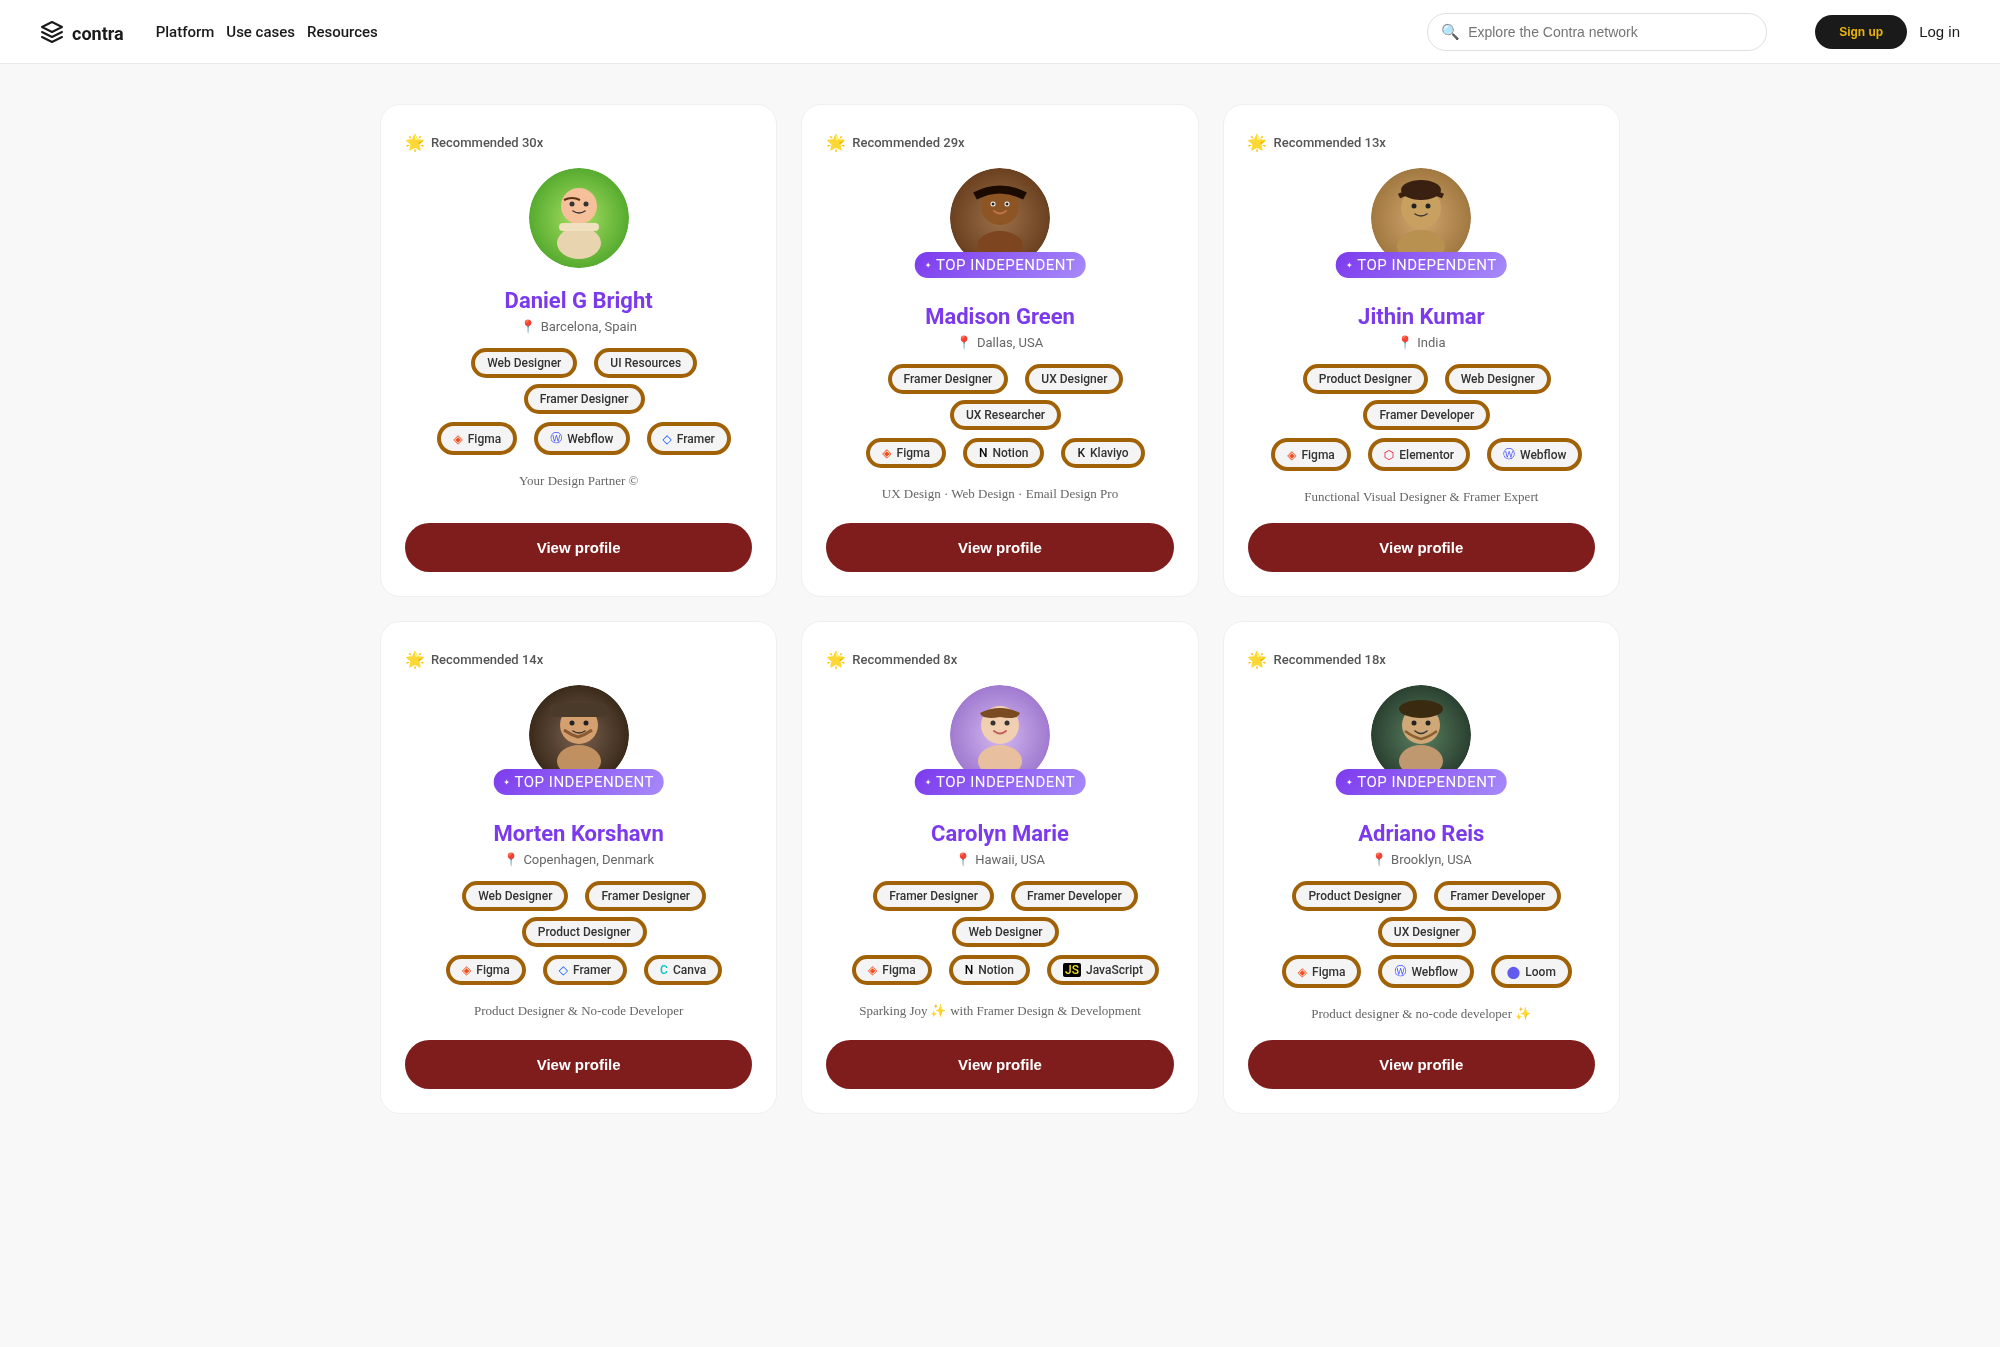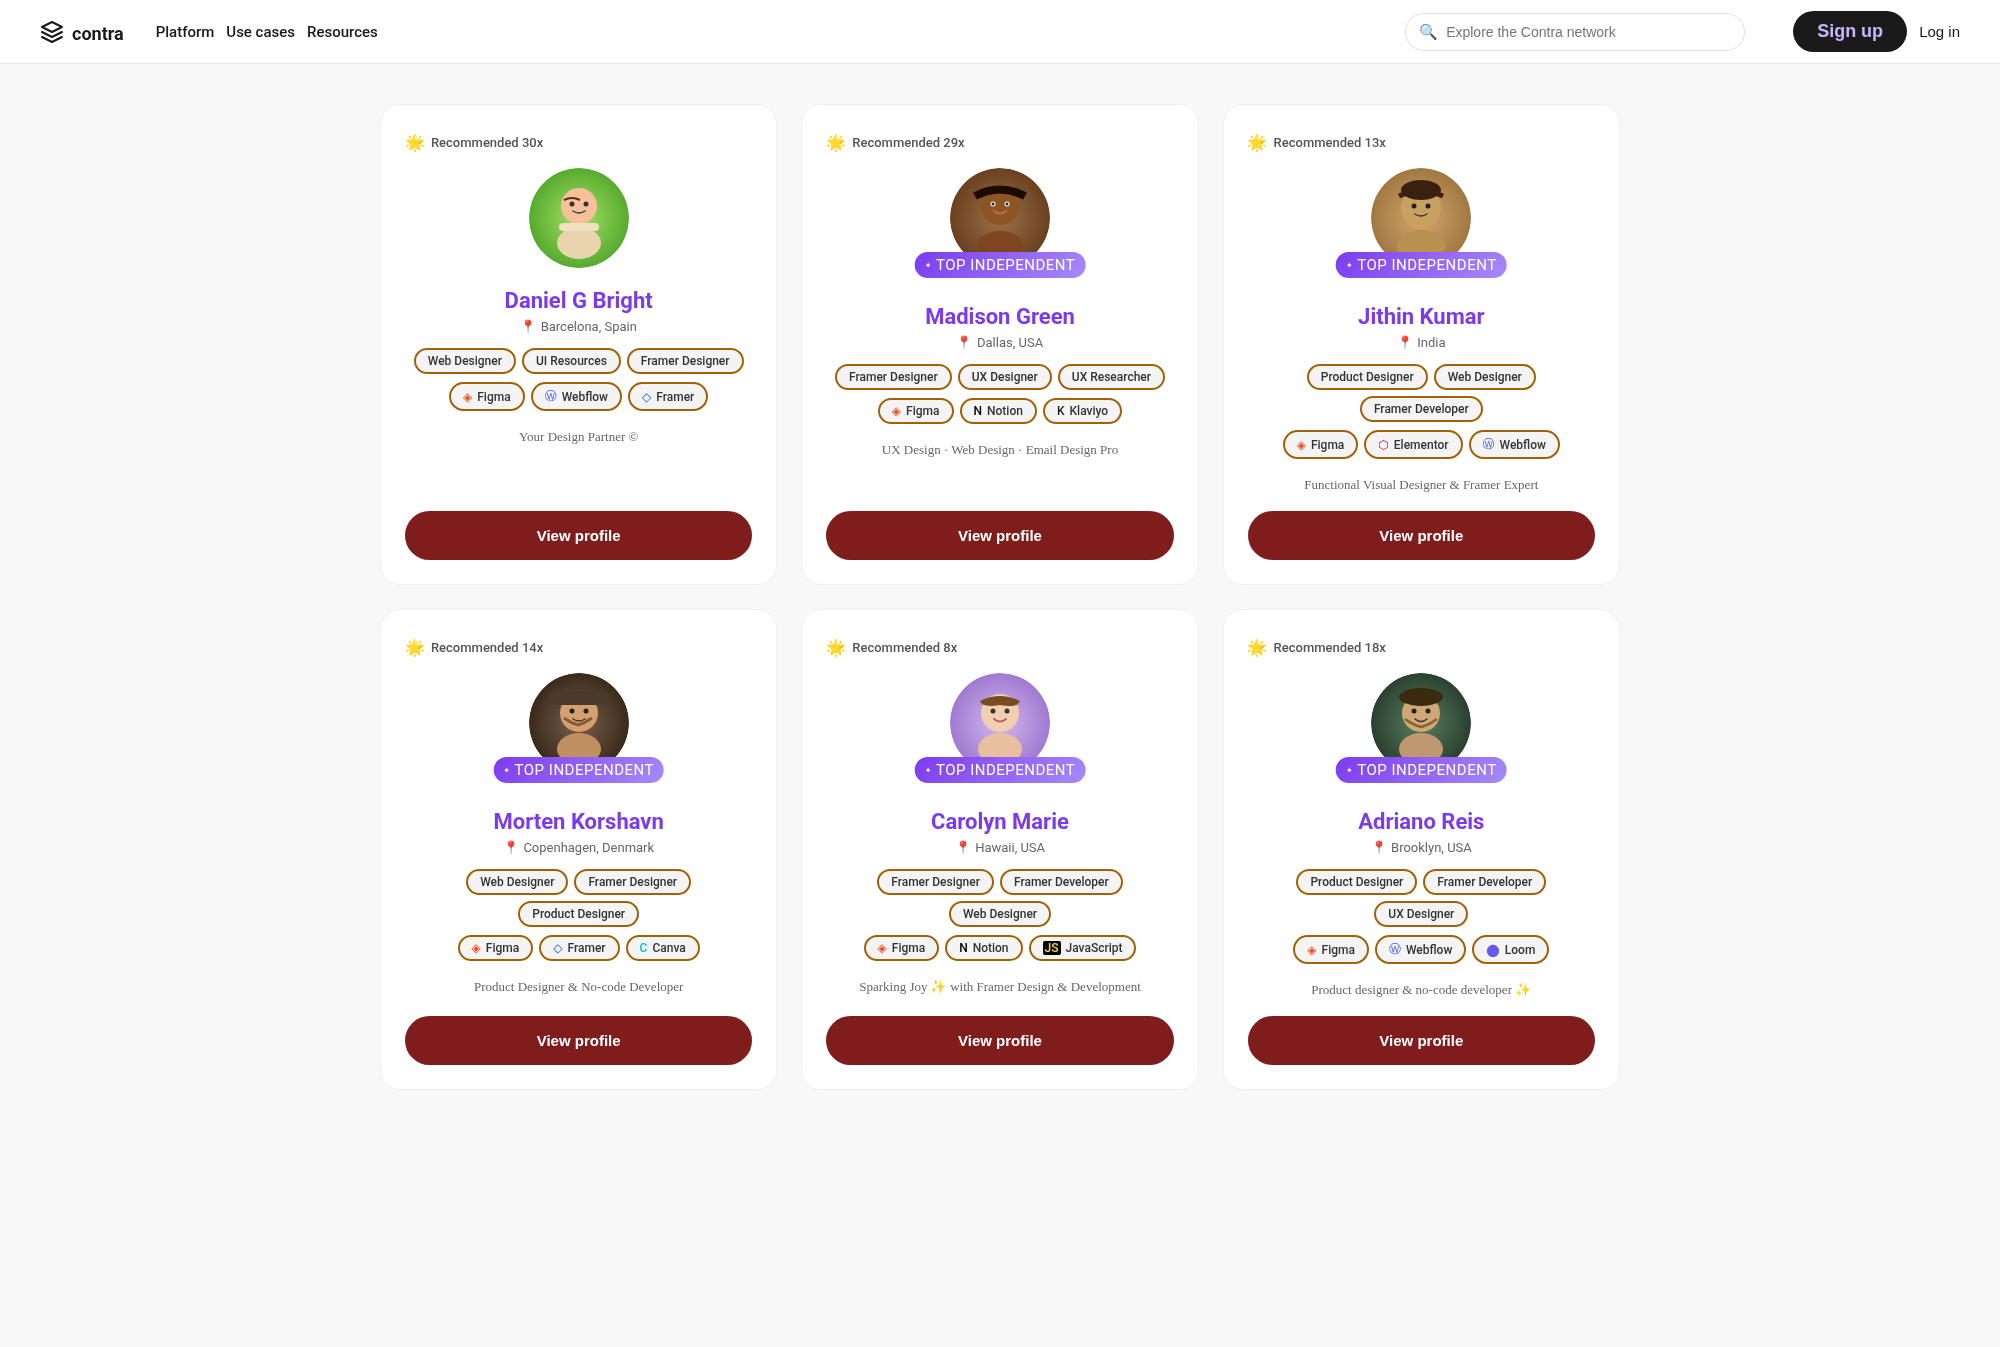--- a/index.html
+++ b/index.html
@@ -67,25 +67,25 @@
       pointer-events: none;
     }
     .nav-actions {
       display: flex;
       align-items: center;
       gap: 12px;
       margin-left: 16px;
     }
     .btn-signup {
       background: #1a1a1a;
-      color: #c4b5fd;
+      color: #eab308;
       border: none;
       border-radius: 999px;
       padding: 10px 24px;
-      font-size: 18px;
+      font-size: 12px;
       font-weight: 600;
       cursor: pointer;
     }
     .btn-login {
       background: transparent;
       color: #1a1a1a;
       border: none;
       font-size: 15px;
       font-weight: 500;
       cursor: pointer;
@@ -177,29 +177,30 @@
     .location-icon { font-size: 13px; }
     .tags {
       display: flex;
       flex-wrap: wrap;
       gap: 6px;
       justify-content: center;
       margin-bottom: 8px;
     }
     .tag {
       background: #f4f4f4;
-      border: 2px solid #a16207;
+      border: 4px solid #a16207;
       border-radius: 999px;
       padding: 4px 12px;
       font-size: 12px;
       color: #333;
       display: flex;
       align-items: center;
       gap: 5px;
       font-weight: 500;
+      margin-left: 11px;
     }
     .tag-icon {
       font-size: 12px;
     }
     .card-bio {
       font-size: 13px;
       color: #666;
       text-align: center;
       margin: 10px 0 18px;
       font-family: Liberation Serif, serif;

